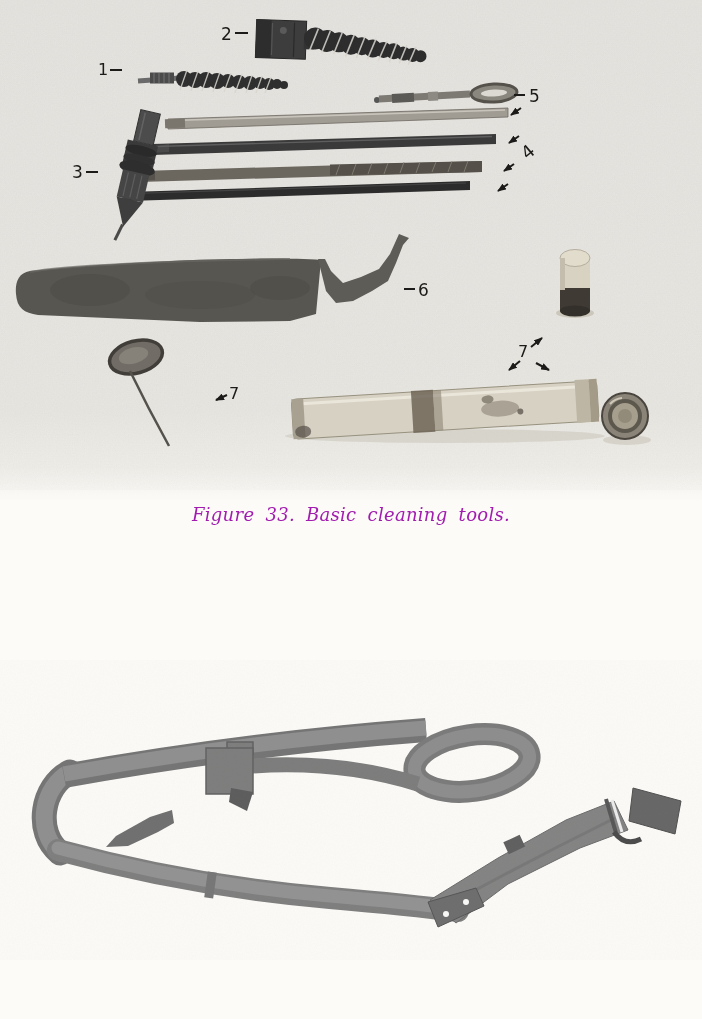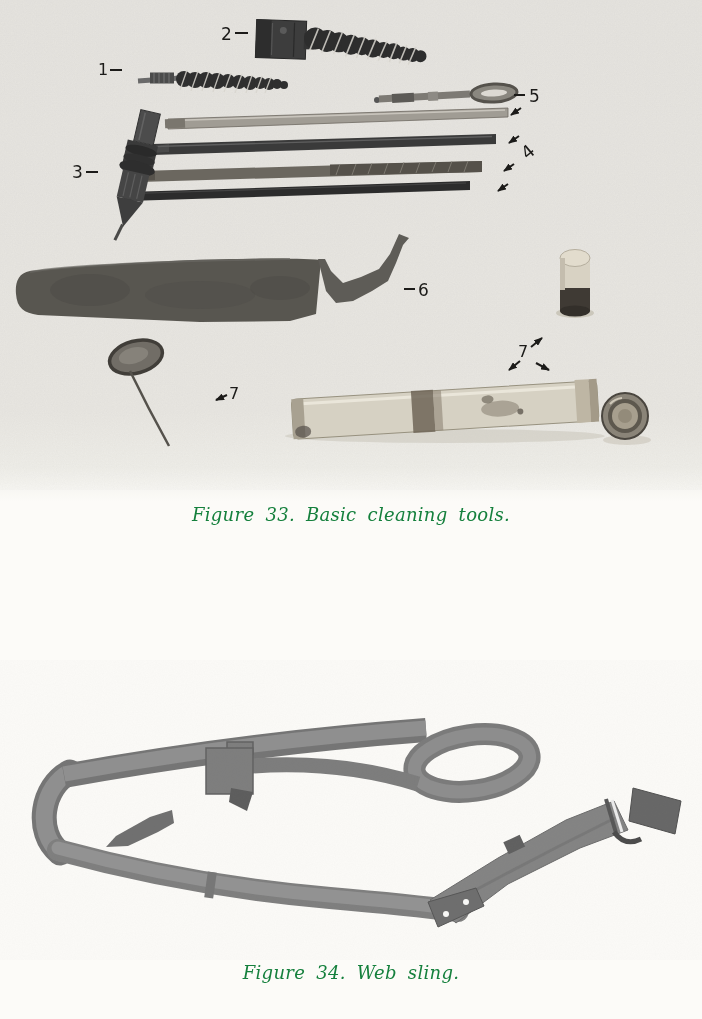--- a/index.html
+++ b/index.html
@@ -5,21 +5,21 @@
   html,body{margin:0;padding:0;background:#ffffff;}
   .page{
     position:relative;width:702px;height:1019px;overflow:hidden;
     background:#fcfbf8;
     font-family:"DejaVu Serif", serif;
   }
   .photo{position:absolute;left:0;display:block;}
   .caption{
     position:absolute;left:0;width:702px;text-align:center;
     font-family:"DejaVu Serif", serif;
-    font-style:italic;font-size:18px;color:#15803d;
+    font-style:italic;font-size:18px;color:#a21caf;
     word-spacing:5px;letter-spacing:0.3px;
   }
   #caption33{top:504px;}
   #caption34{top:962px;}
   svg text{font-family:"DejaVu Sans", sans-serif;fill:#1c1b19;}
 </style>
 </head>
 <body>
 
 <div class="page">
@@ -298,15 +298,14 @@
       <line x1="606" y1="139" x2="616" y2="173" stroke="#565656" stroke-width="4"></line>
       <path d="M 614,172 Q 625,187 641,179" stroke="#4a4a4a" stroke-width="5" fill="none"></path>
 
       <polygon points="428,242 476,228 484,246 438,267" fill="#6d6d6d" stroke="#555555" stroke-width="1"></polygon>
       <circle cx="446" cy="254" r="3" fill="#fafaf8"></circle>
       <circle cx="466" cy="242" r="3" fill="#fafaf8"></circle>
     </g>
     <rect x="0" y="0" width="702" height="300" filter="url(#grain34)"></rect>
   </svg>
 
-  <div class="caption" id="caption34">Figure 34. Web sling.</div>
 
 </div>
 
 </body></html>

